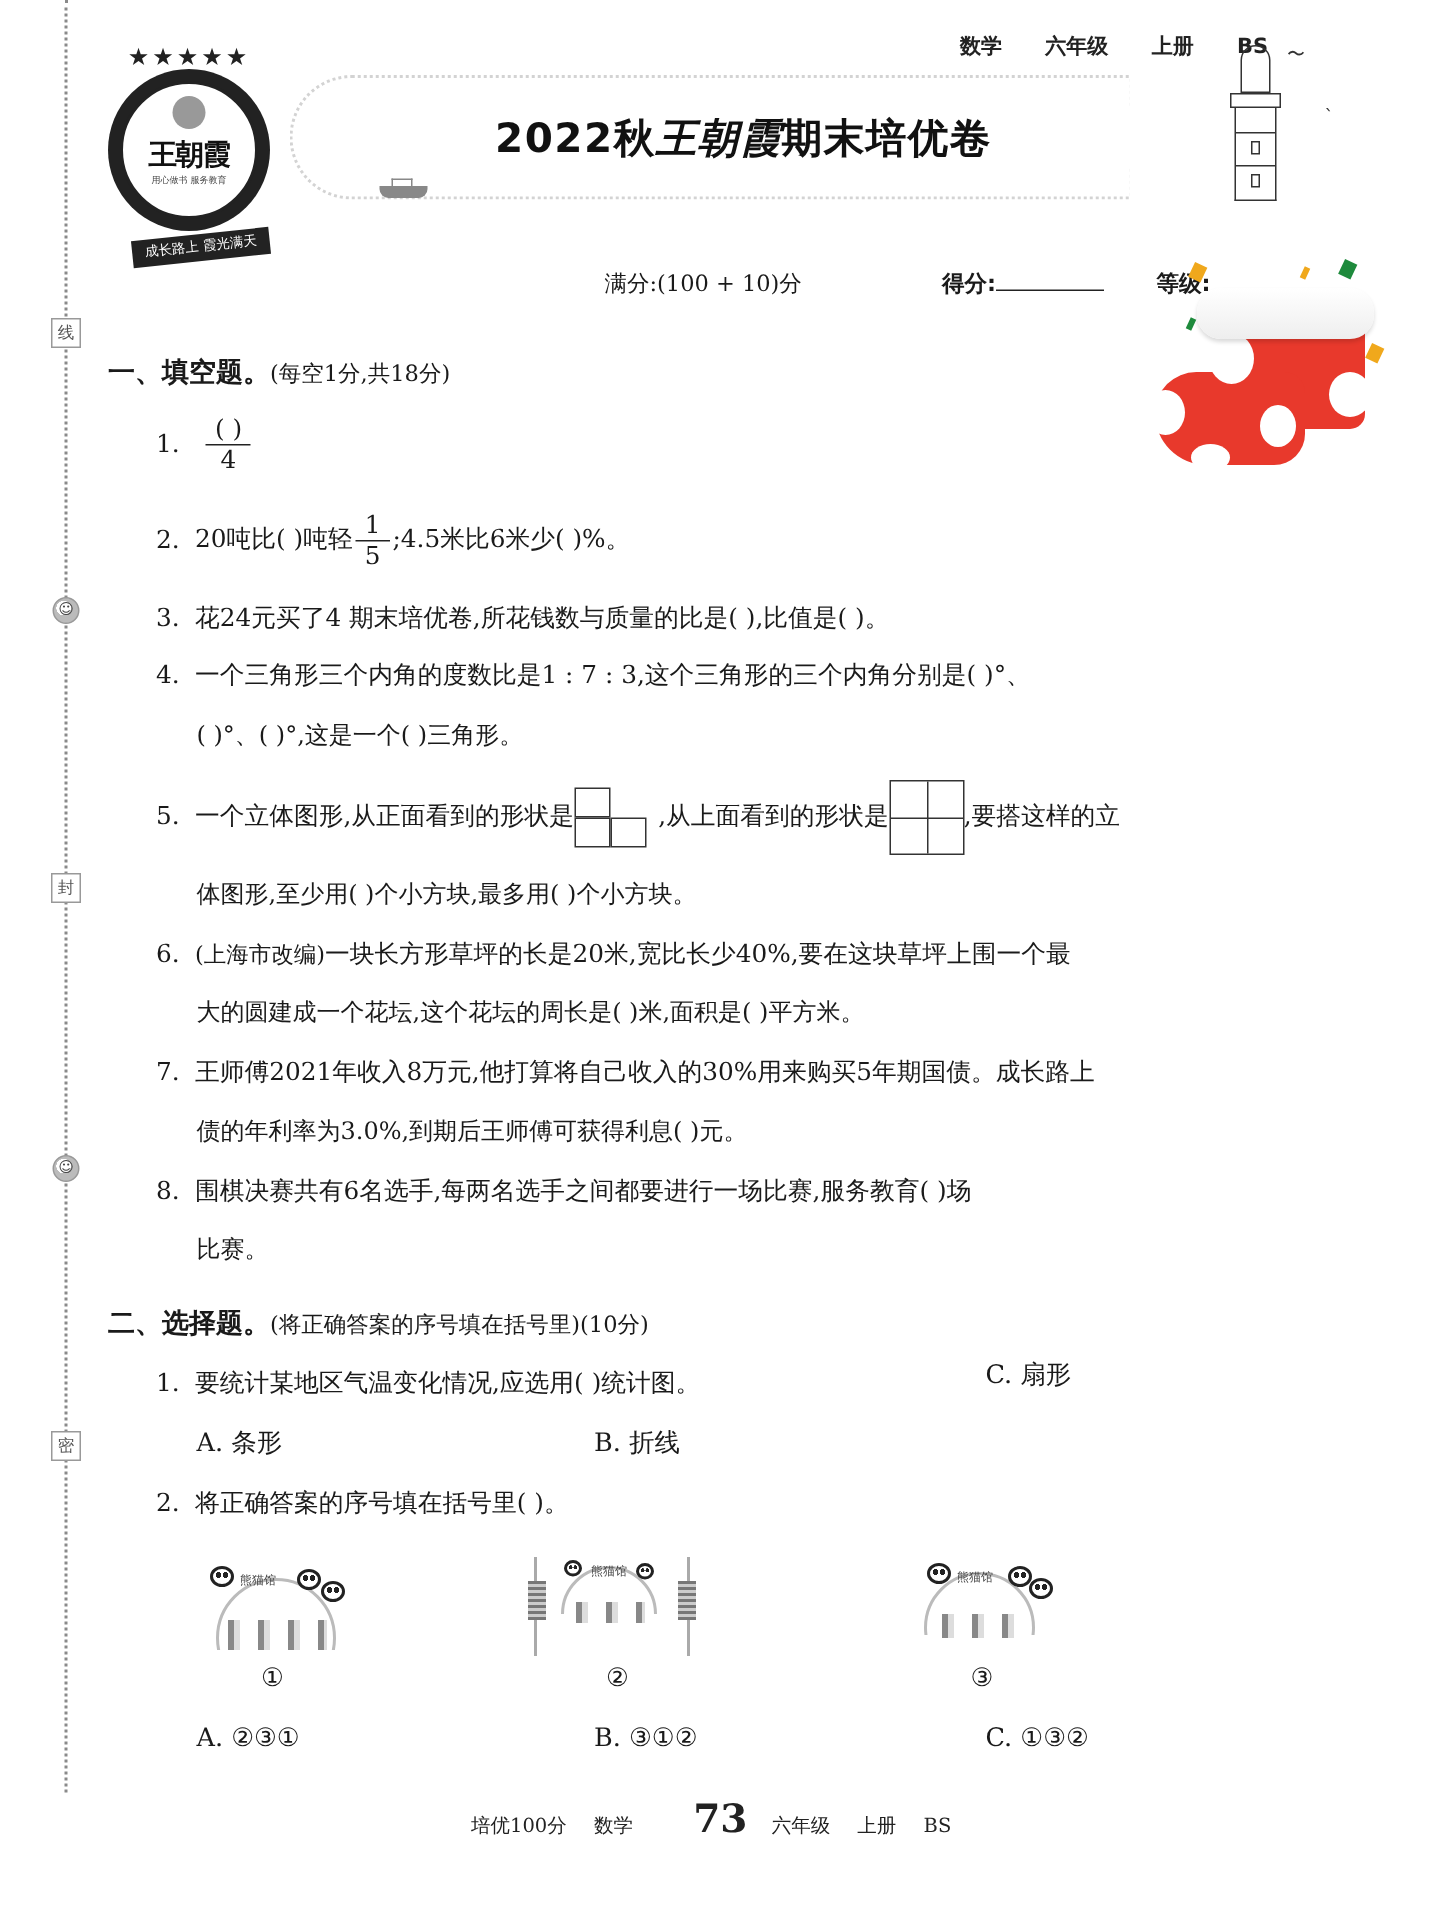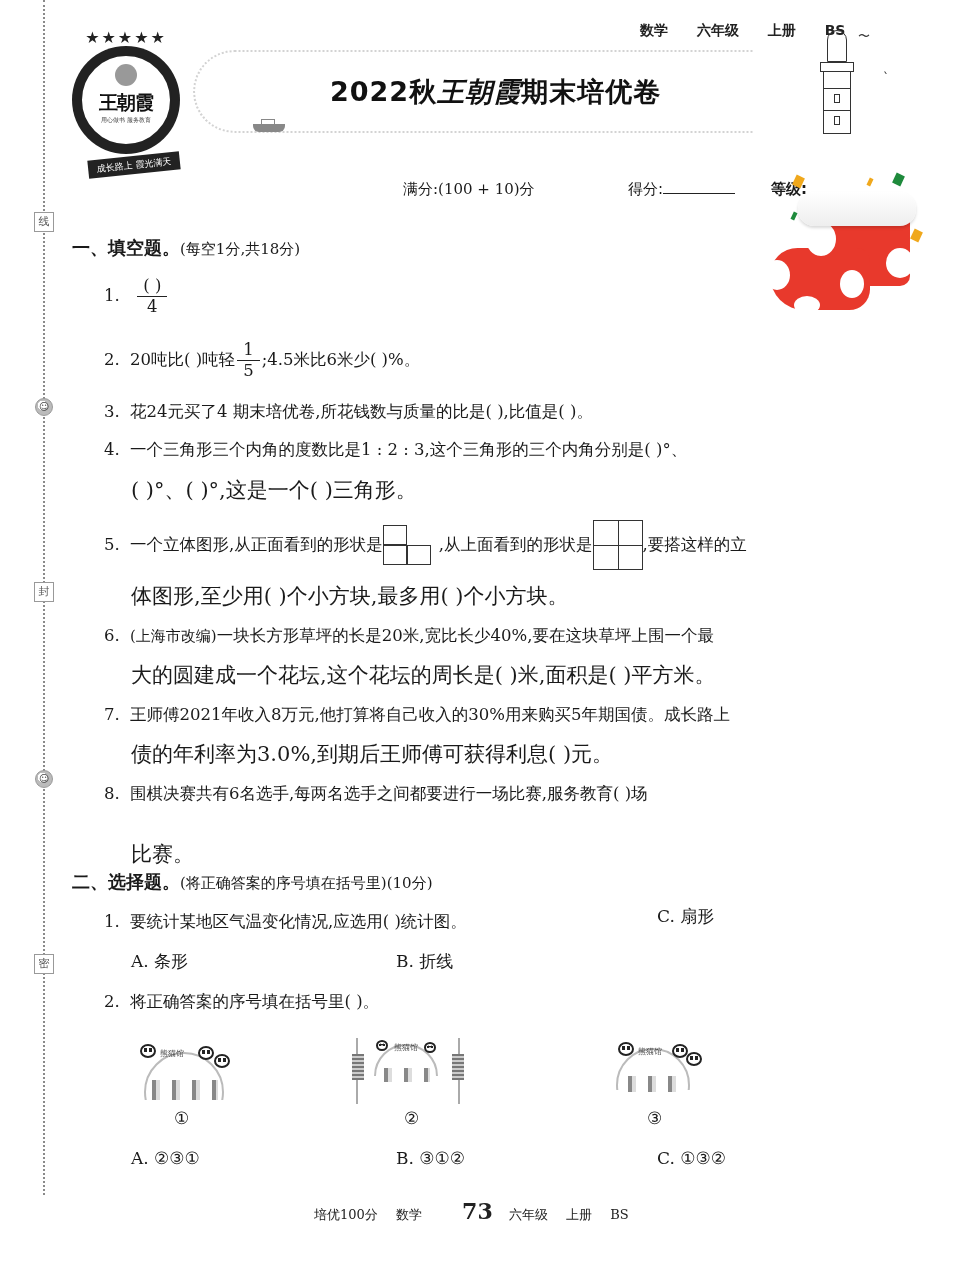--- a/index.html
+++ b/index.html
@@ -35,39 +35,39 @@
   .lh-top { position: absolute; left: 9px; top: 4px; width: 20px; height: 32px; border: 1.5px solid #333; border-radius: 10px 10px 0 0; }
   .lh-gallery { position: absolute; left: 2px; top: 36px; width: 34px; height: 10px; border: 1.5px solid #333; }
   .lh-body { position: absolute; left: 5px; top: 46px; width: 28px; height: 62px; border-left: 1.5px solid #333; border-right: 1.5px solid #333; border-bottom: 1.5px solid #333; }
   .lh-band { position: absolute; left: 0; width: 100%; border-top: 1.5px solid #333; }
   .lh-win { position: absolute; left: 10px; width: 6px; height: 9px; border: 1.5px solid #333; }
   .bird { position: absolute; font-size: 12px; color: #333; font-family: "DejaVu Sans", sans-serif; }
 
   
   .score-line { position: absolute; top: 180px; left: 403px; font-size: 15px; }
   .score-line .full { font-size: 15px; }
-  .score-line .got { position: absolute; left: 225px; top: 0; font-family: "DejaVu Sans", sans-serif; font-weight: normal; white-space: nowrap; }
+  .score-line .got { position: absolute; left: 225px; top: 0; font-family: "DejaVu Sans", sans-serif; font-weight: bold; white-space: nowrap; }
   .score-line .grade { position: absolute; left: 368px; top: 0; font-family: "DejaVu Sans", sans-serif; font-weight: bold; white-space: nowrap; }
   .blank-line { display: inline-block; width: 72px; border-bottom: 1px solid #222; height: 14px; vertical-align: baseline; }
 
   
   .sticker { position: absolute; left: 768px; top: 172px; width: 160px; height: 140px; }
   .sock-cuff { position: absolute; left: 30px; top: 20px; width: 118px; height: 34px; background: linear-gradient(#ffffff, #eeeeee); border-radius: 16px; box-shadow: 0 2px 3px rgba(0,0,0,0.15); }
   .sock-body { position: absolute; left: 50px; top: 44px; width: 92px; height: 70px; background: #e8392c; border-radius: 0 0 10px 40px; }
   .sock-foot { position: absolute; left: 2px; top: 76px; width: 100px; height: 62px; background: #e8392c; border-radius: 40px 20px 30px 50px; }
   .dot { position: absolute; background: #fff; border-radius: 50%; }
   .conf { position: absolute; width: 9px; height: 11px; transform: rotate(25deg); }
 
   
   .sec { position: absolute; left: 72px; font-size: 17px; }
   .sec .head { font-family: "DejaVu Sans", sans-serif; font-weight: bold; font-size: 18px; }
   .sec .note { font-size: 15px; }
   .q { position: absolute; left: 104px; font-size: 16.5px; white-space: nowrap; line-height: 24px; }
   .q .num { display: inline-block; width: 26px; }
-  .cont { position: absolute; left: 131px; font-size: 21px; white-space: nowrap; line-height: 24px; }
+  .cont { position: absolute; left: 131px; font-size: 16px; white-space: nowrap; line-height: 24px; }
   .frac { display: inline-block; vertical-align: middle; text-align: center; margin: 0 2px; }
   .frac .top { display: block; border-bottom: 1px solid #222; padding: 0 6px; line-height: 20px; }
   .frac .bot { display: block; line-height: 20px; }
 
   .grid-front { display: inline-block; position: relative; width: 56px; height: 40px; vertical-align: middle; }
   .grid-front .c { position: absolute; width: 24px; height: 20px; border: 1.2px solid #333; }
   .grid-top { display: inline-block; position: relative; width: 50px; height: 50px; vertical-align: middle; border: 1.2px solid #333; }
   .grid-top:before { content: ""; position: absolute; left: 24px; top: 0; height: 100%; border-left: 1.2px solid #333; }
   .grid-top:after { content: ""; position: absolute; top: 24px; left: 0; width: 100%; border-top: 1.2px solid #333; }
 
@@ -77,21 +77,21 @@
   .photo .arch { position: absolute; left: 14px; top: 14px; width: 80px; height: 80px; border: 2px solid #bbb; border-radius: 50%; clip-path: inset(0 0 32px 0); }
   .photo .panda { position: absolute; width: 16px; height: 14px; border-radius: 50%; background: radial-gradient(circle at 30% 40%, #222 0 18%, transparent 19%), radial-gradient(circle at 70% 40%, #222 0 18%, transparent 19%), #fff; border: 2px solid #222; }
   .photo .sign { position: absolute; font-size: 8px; color: #444; font-family: "DejaVu Sans", sans-serif; }
   .photo .bars { position: absolute; left: 22px; bottom: 4px; width: 66px; height: 20px; background: repeating-linear-gradient(90deg, #888 0 4px, #ddd 4px 8px, #fff 8px 20px); }
   .photo .post { position: absolute; top: 0; width: 2px; height: 66px; background: #aaa; }
   .photo .banner-box { position: absolute; top: 16px; width: 12px; height: 26px; background: repeating-linear-gradient(0deg, #777 0 2px, #ccc 2px 4px); }
   .pic-label { position: absolute; font-size: 17px; top: 1108px; }
 
   .footer { position: absolute; top: 1198px; left: 314px; font-size: 13px; white-space: nowrap; color: #222; }
   .footer span { margin-right: 14px; }
-  .footer .page { font-weight: bold; font-size: 22px; margin: 0 12px 0 22px; font-family: "DejaVu Serif", serif; }
+  .footer .page { font-weight: bold; font-size: 26px; margin: 0 12px 0 22px; font-family: "DejaVu Serif", serif; }
 </style>
 </head>
 <body>
 
 <div class="bind-line"></div>
 <div class="bind-box" style="top:212px">线</div>
 <div class="bind-smile" style="top:398px">☺</div>
 <div class="bind-box" style="top:582px">封</div>
 <div class="bind-smile" style="top:770px">☺</div>
 <div class="bind-box" style="top:954px">密</div>
@@ -168,21 +168,21 @@
 
 <div class="q" style="top:340px">
   <span class="num">2.</span><span>20吨比(      )吨轻</span><span class="frac"><span class="top">1</span><span class="bot">5</span></span><span>;4.5米比6米少(      )%。</span>
 </div>
 
 <div class="q" style="top:400px">
   <span class="num">3.</span><span>花24元买了4 期末培优卷,所花钱数与质量的比是(        ),比值是(     )。</span>
 </div>
 
 <div class="q" style="top:438px">
-  <span class="num">4.</span><span>一个三角形三个内角的度数比是1 : 2 : 3,这个三角形的三个内角分别是(      )°、</span>
+  <span class="num">4.</span><span>一个三角形三个内角的度数比是1 : 7 : 3,这个三角形的三个内角分别是(      )°、</span>
 </div>
 <div class="cont" style="top:478px">(      )°、(      )°,这是一个(      )三角形。</div>
 
 <div class="q" style="top:520px;line-height:48px">
   <span class="num">5.</span><span>一个立体图形,从正面看到的形状是</span><span class="grid-front"><span class="c" style="left:0;top:0"></span><span class="c" style="left:0;top:20px"></span><span class="c" style="left:24px;top:20px"></span></span><span>,从上面看到的形状是</span><span class="grid-top"></span><span>,要搭这样的立</span>
 </div>
 <div class="cont" style="top:584px">体图形,至少用(      )个小方块,最多用(      )个小方块。</div>
 
 <div class="q" style="top:624px">
   <span class="num">6.</span><span style="font-size:15px">(上海市改编)</span><span>一块长方形草坪的长是20米,宽比长少40%,要在这块草坪上围一个最</span>
@@ -190,21 +190,21 @@
 <div class="cont" style="top:663px">大的圆建成一个花坛,这个花坛的周长是(        )米,面积是(        )平方米。</div>
 
 <div class="q" style="top:703px">
   <span class="num">7.</span><span>王师傅2021年收入8万元,他打算将自己收入的30%用来购买5年期国债。成长路上</span>
 </div>
 <div class="cont" style="top:742px">债的年利率为3.0%,到期后王师傅可获得利息(      )元。</div>
 
 <div class="q" style="top:782px">
   <span class="num">8.</span><span>围棋决赛共有6名选手,每两名选手之间都要进行一场比赛,服务教育(      )场</span>
 </div>
-<div class="cont" style="top:842px">比赛。</div>
+<div class="cont" style="top:821px">比赛。</div>
 
 <div class="sec" style="top:870px">
   <span class="head">二、选择题。</span><span class="note">(将正确答案的序号填在括号里)(10分)</span>
 </div>
 
 <div class="q" style="top:910px">
   <span class="num">1.</span><span>要统计某地区气温变化情况,应选用(      )统计图。</span>
 </div>
 <div class="opt" style="left:131px;top:950px">A. 条形</div>
 <div class="opt" style="left:396px;top:950px">B. 折线</div>

